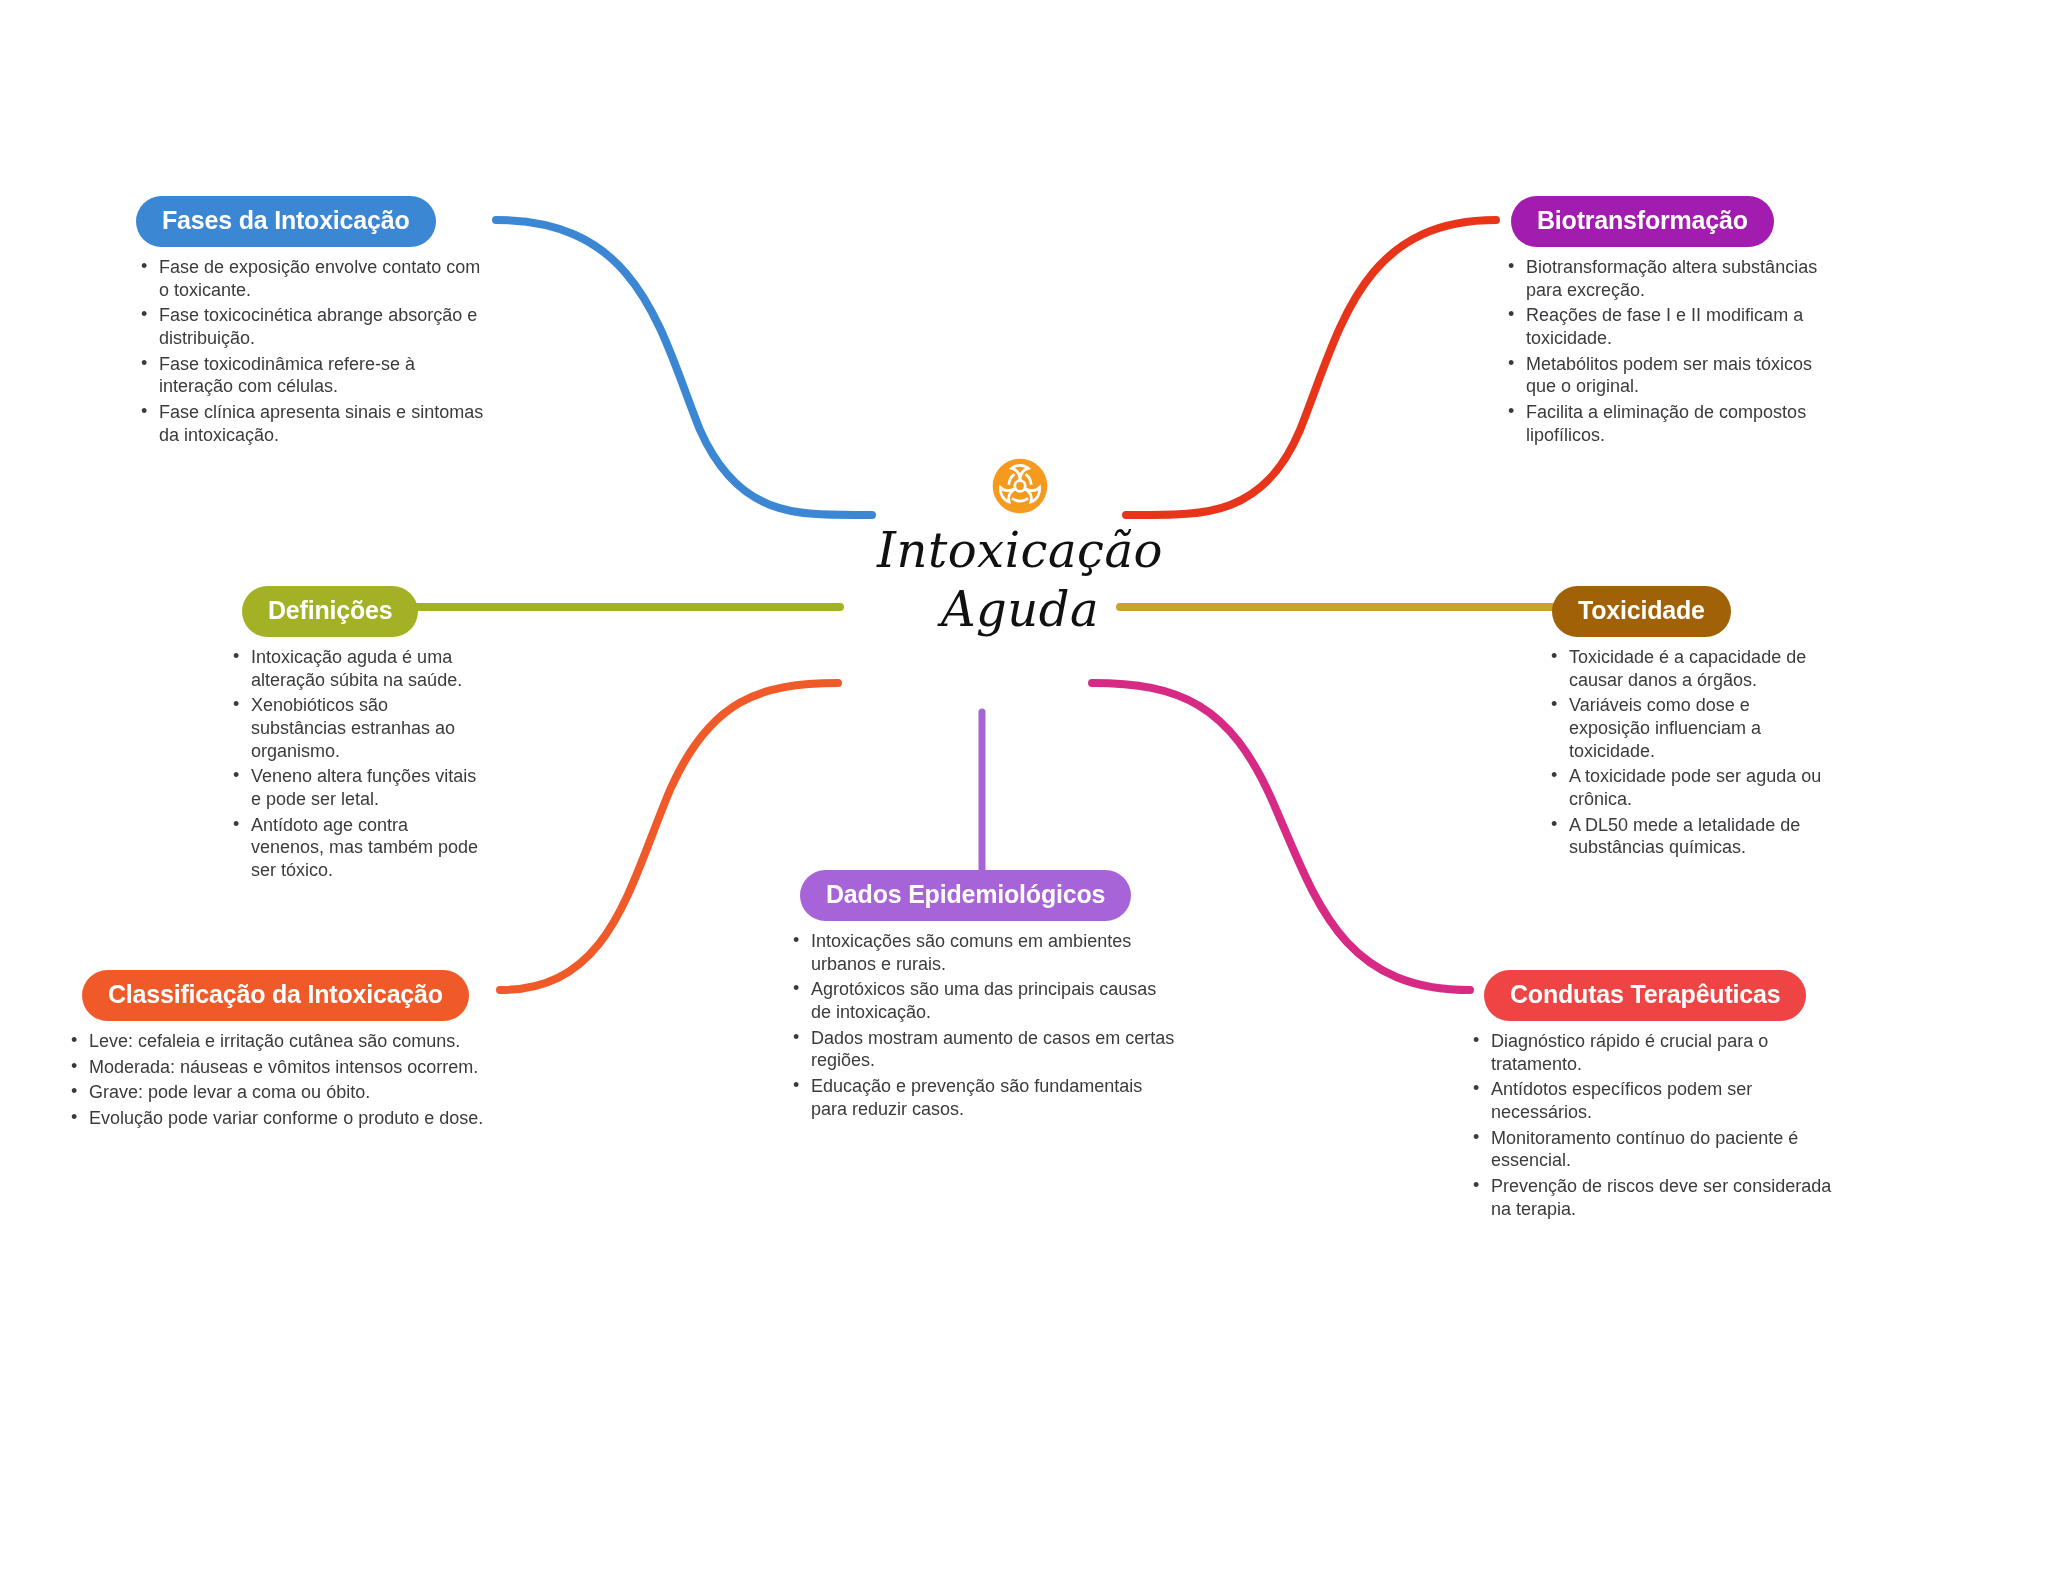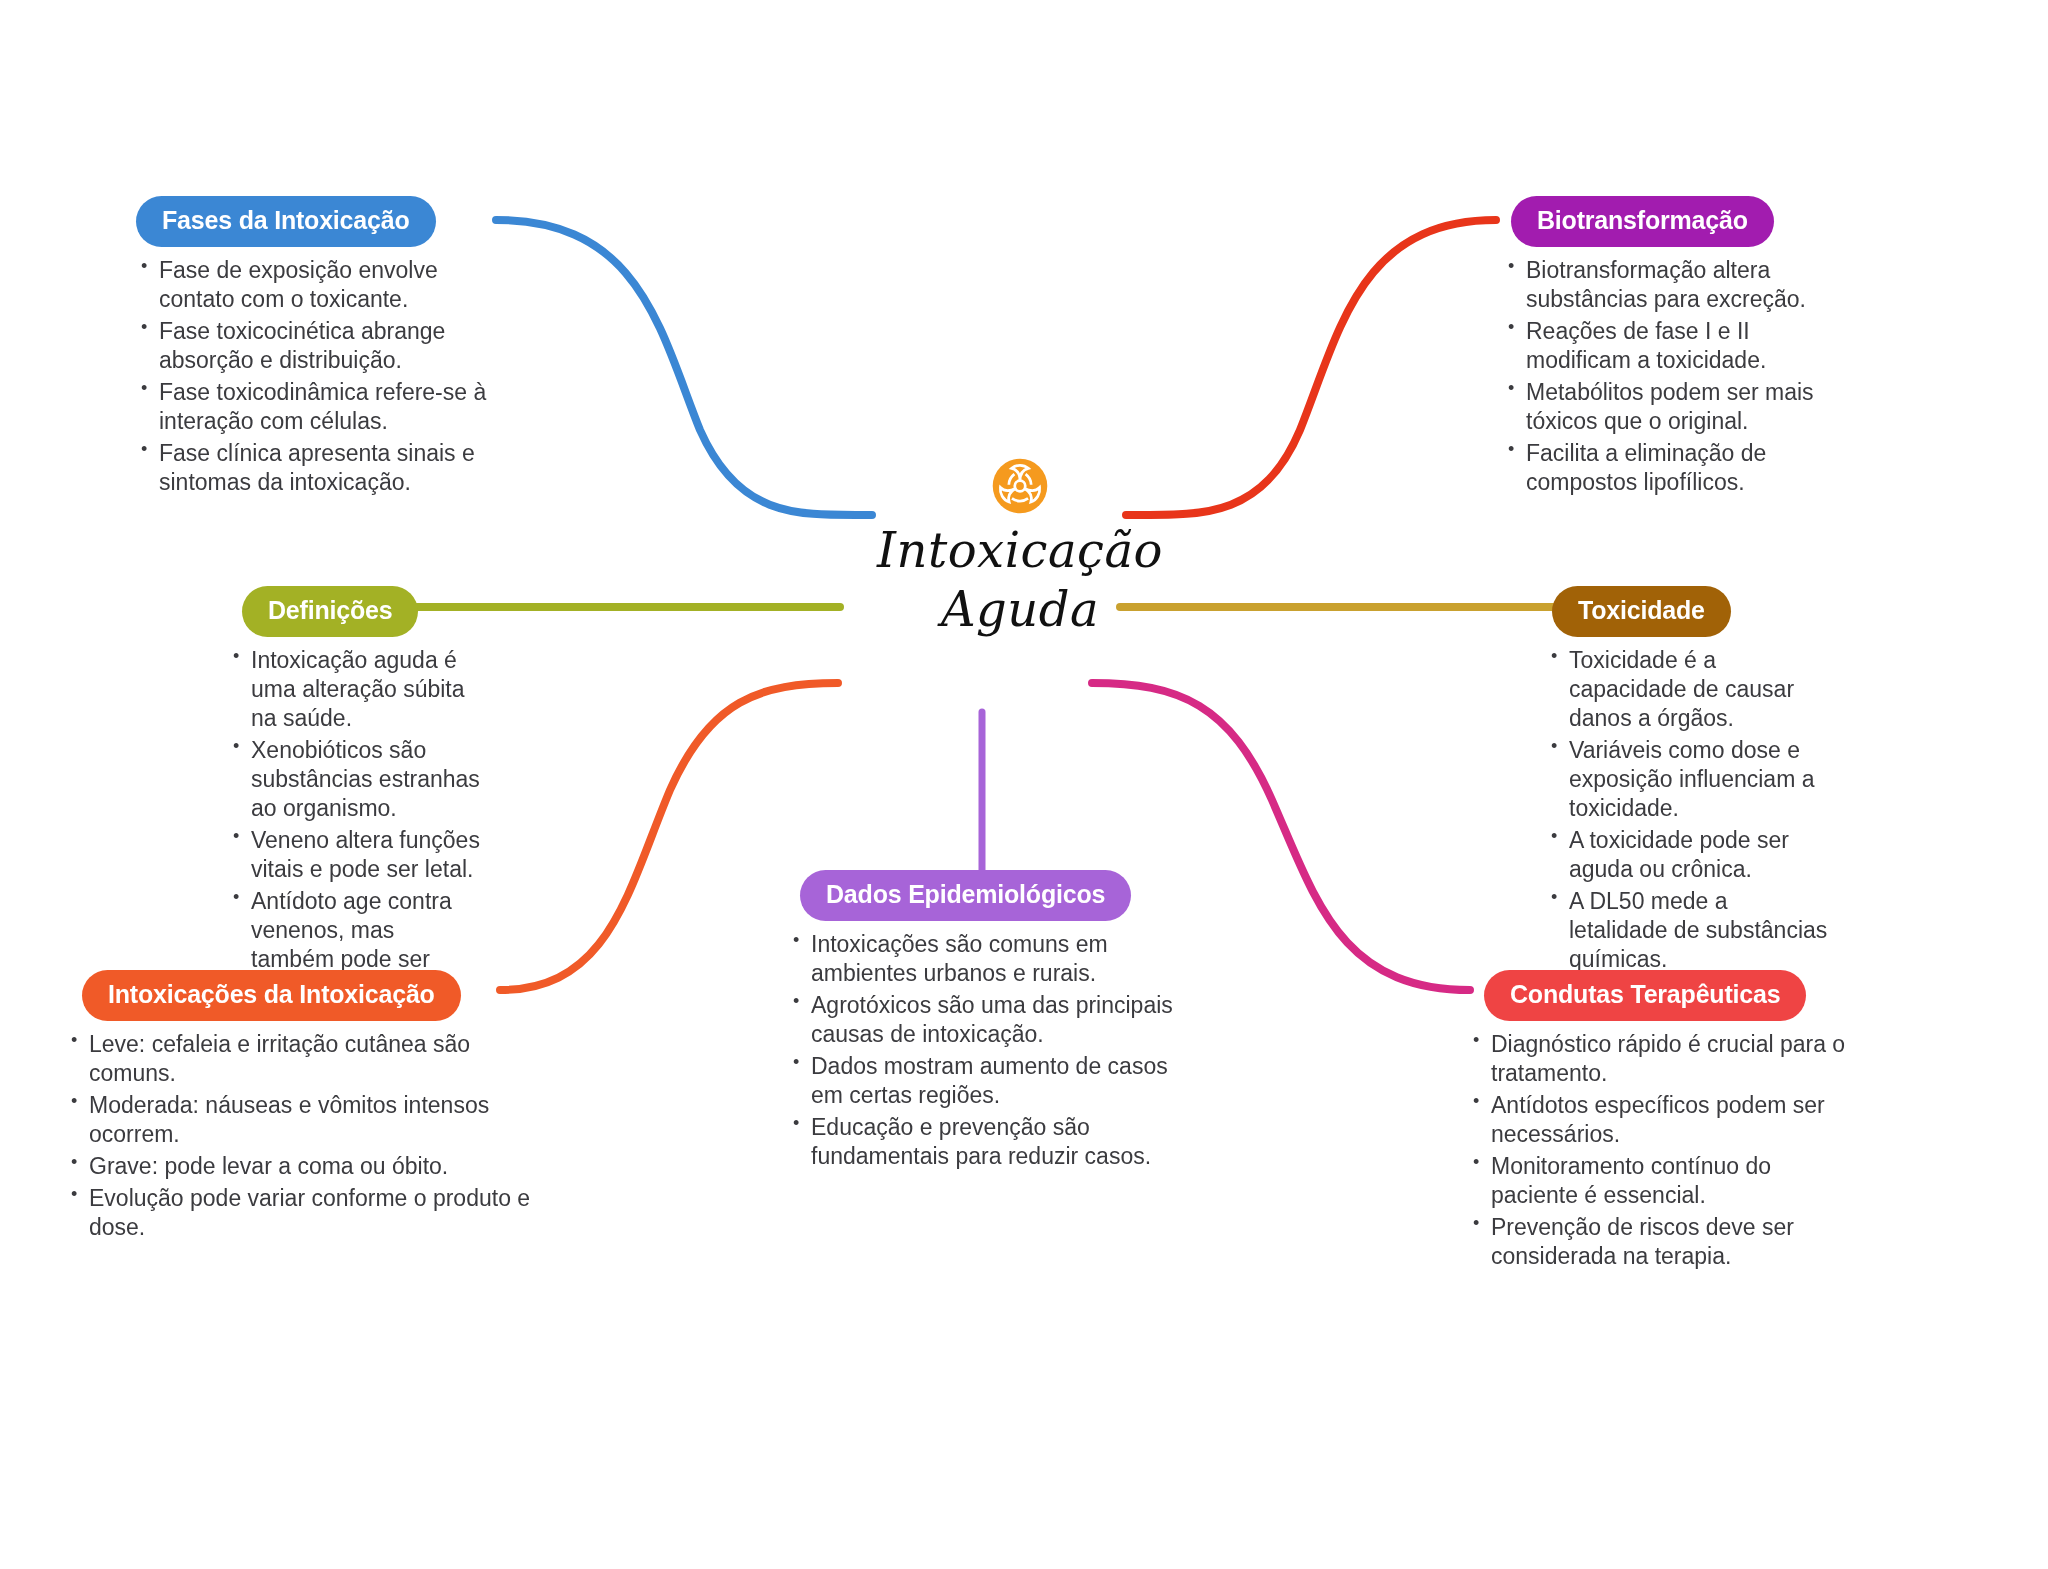--- a/index.html
+++ b/index.html
@@ -74,21 +74,21 @@
   }
   .bullets {
     list-style: none;
     margin: 9px 0 0 0;
     padding: 0;
   }
   .bullets li {
     position: relative;
     padding-left: 21px;
     margin-bottom: 3px;
-    font-size: 23px;
+    font-size: 18px;
     line-height: 1.26;
     color: #3b3b3f;
   }
   .bullets li::before {
     content: "\2022";
     position: absolute;
     left: 3px;
     top: -1px;
     font-size: 18px;
     color: #3b3b3f;
@@ -189,21 +189,21 @@
     <span class="pill" style="background:#a16207">Toxicidade</span>
     <ul class="bullets">
       <li>Toxicidade é a capacidade de causar danos a órgãos.</li>
       <li>Variáveis como dose e exposição influenciam a toxicidade.</li>
       <li>A toxicidade pode ser aguda ou crônica.</li>
       <li>A DL50 mede a letalidade de substâncias químicas.</li>
     </ul>
   </div>
 
   <div class="branch b-classif">
-    <span class="pill" style="background:#f05a28">Intoxicações da Intoxicação</span>
+    <span class="pill" style="background:#f05a28">Classificação da Intoxicação</span>
     <ul class="bullets">
       <li>Leve: cefaleia e irritação cutânea são comuns.</li>
       <li>Moderada: náuseas e vômitos intensos ocorrem.</li>
       <li>Grave: pode levar a coma ou óbito.</li>
       <li>Evolução pode variar conforme o produto e dose.</li>
     </ul>
   </div>
 
   <div class="branch b-dados">
     <span class="pill" style="background:#a764d8">Dados Epidemiológicos</span>

